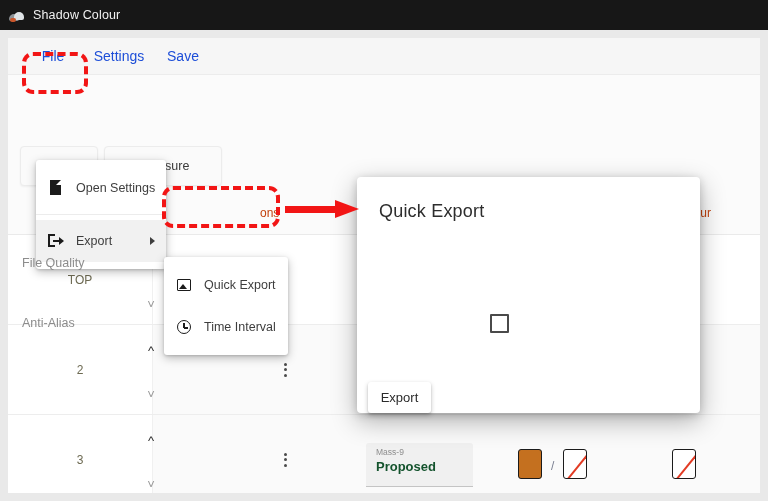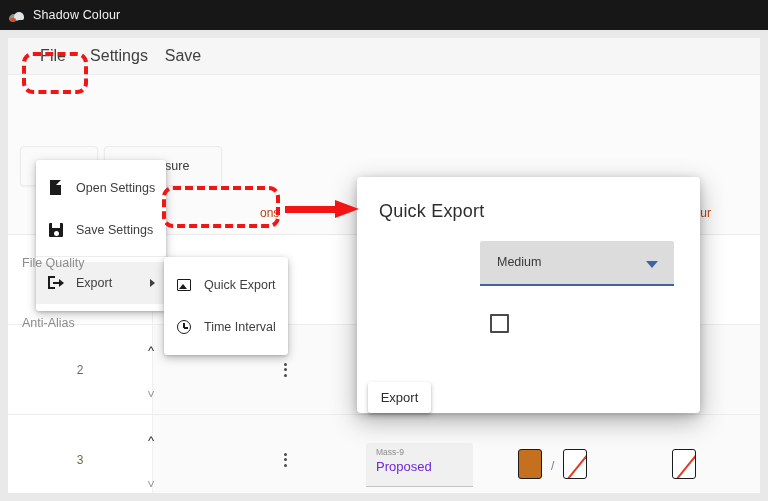--- a/index.html
+++ b/index.html
@@ -23,21 +23,21 @@
   .title-text{color:#f1f1f1;font-size:12.5px;letter-spacing:.15px;}
 
   
   .win{position:absolute;left:8px;top:38px;width:752px;height:455px;background:#fdfdfd;overflow:hidden;}
   .content-pane{position:absolute;left:0;top:0;width:752px;height:455px;background:#fbfbfb;}
 
   
   .menubar{position:absolute;left:0;top:0;width:752px;height:36px;background:#f6f6f6;border-bottom:1px solid #ececec;}
   .menubar-item{
     position:absolute;top:0;height:36px;display:flex;align-items:center;justify-content:center;
-    font-size:16px;color:#404040;cursor:default;
+    font-size:14px;color:#1d4ed8;cursor:default;
   }
   #mb-file{left:22px;width:46px;}
   #mb-settings{left:80px;width:62px;}
   #mb-help{left:152px;width:46px;}
 
   
   .toolbtn{
     position:absolute;background:#fafafa;border:1px solid #ececec;border-radius:4px;
     display:flex;align-items:center;justify-content:center;font-size:12.5px;color:#3a3a3a;
     box-shadow:0 1px 2px rgba(0,0,0,.05);
@@ -64,21 +64,21 @@
   .chev.dim{color:#9b9b9b;}
   .kebab{position:absolute;width:14px;height:22px;color:#4a4a4a;font-size:13px;line-height:5px;text-align:center;letter-spacing:0;}
   .kebab i{display:block;width:3px;height:3px;border-radius:50%;background:#4a4a4a;margin:2.5px auto;}
 
   
   .field{
     position:absolute;background:#f0f0f0;border-bottom:1px solid #c4c4c4;border-radius:3px 3px 0 0;
     box-sizing:border-box;padding:4px 10px 3px 10px;
   }
   .field .flabel{font-size:8.5px;color:#8d8d8d;line-height:11px;}
-  .field .fvalue{font-size:13px;color:#6d28d9;line-height:18px;}
+  .field .fvalue{font-size:13px;color:#14532d;line-height:18px;font-weight:bold;}
 
   .swatch{position:absolute;width:24px;height:30px;border:1.5px solid #1b1b1b;border-radius:3px;box-sizing:border-box;overflow:hidden;}
   .swatch.empty{background:#ffffff;}
   .swatch.empty::after{
     content:"";position:absolute;left:-6px;top:13px;width:44px;height:2px;background:#e23b24;
     transform:rotate(-51deg);
   }
   .slash{position:absolute;font-size:12px;color:#7a7f91;}
 
   
@@ -224,29 +224,20 @@
         </div>
       </div>
 
       <div class="menu" id="menu-file">
         <div class="mi">
           <span class="micon">
               <span class="ic-doc"></span>
             </span>
           <span class="mlabel">Open Settings</span>
         </div>
-        <div class="mi">
-          <span class="micon">
-              <span class="ic-save">
-                <span class="sa"></span>
-                <span class="sb"></span>
-              </span>
-            </span>
-          <span class="mlabel">Save Settings</span>
-        </div>
         <div class="mdiv"></div>
         <div class="mi active">
           <span class="micon ic-exp">
               <span class="bx"></span>
               <span class="ar"></span>
               <span class="hd"></span>
             </span>
           <span class="mlabel">Export</span>
           <span class="arrow"></span>
         </div>
@@ -270,24 +261,20 @@
         </div>
       </div>
 
     </div>
   </div>
 
   <div class="dialog">
     <div class="dlg-title">Quick Export</div>
   </div>
   <div class="dlg-lab" id="lab-quality">File Quality</div>
-  <div class="select">
-    <span class="sv">Medium</span>
-    <span class="sarrow"></span>
-  </div>
   <div class="dlg-lab" id="lab-alias">Anti-Alias</div>
   <div class="checkbox"></div>
   <div class="dlg-btn">Export</div>
 
   <div class="ann-box" id="ann-file"></div>
   <div class="ann-box" id="ann-quick"></div>
   <div class="ann-arrow">
     <div class="shaft"></div>
       <div class="head"></div>
   </div>

